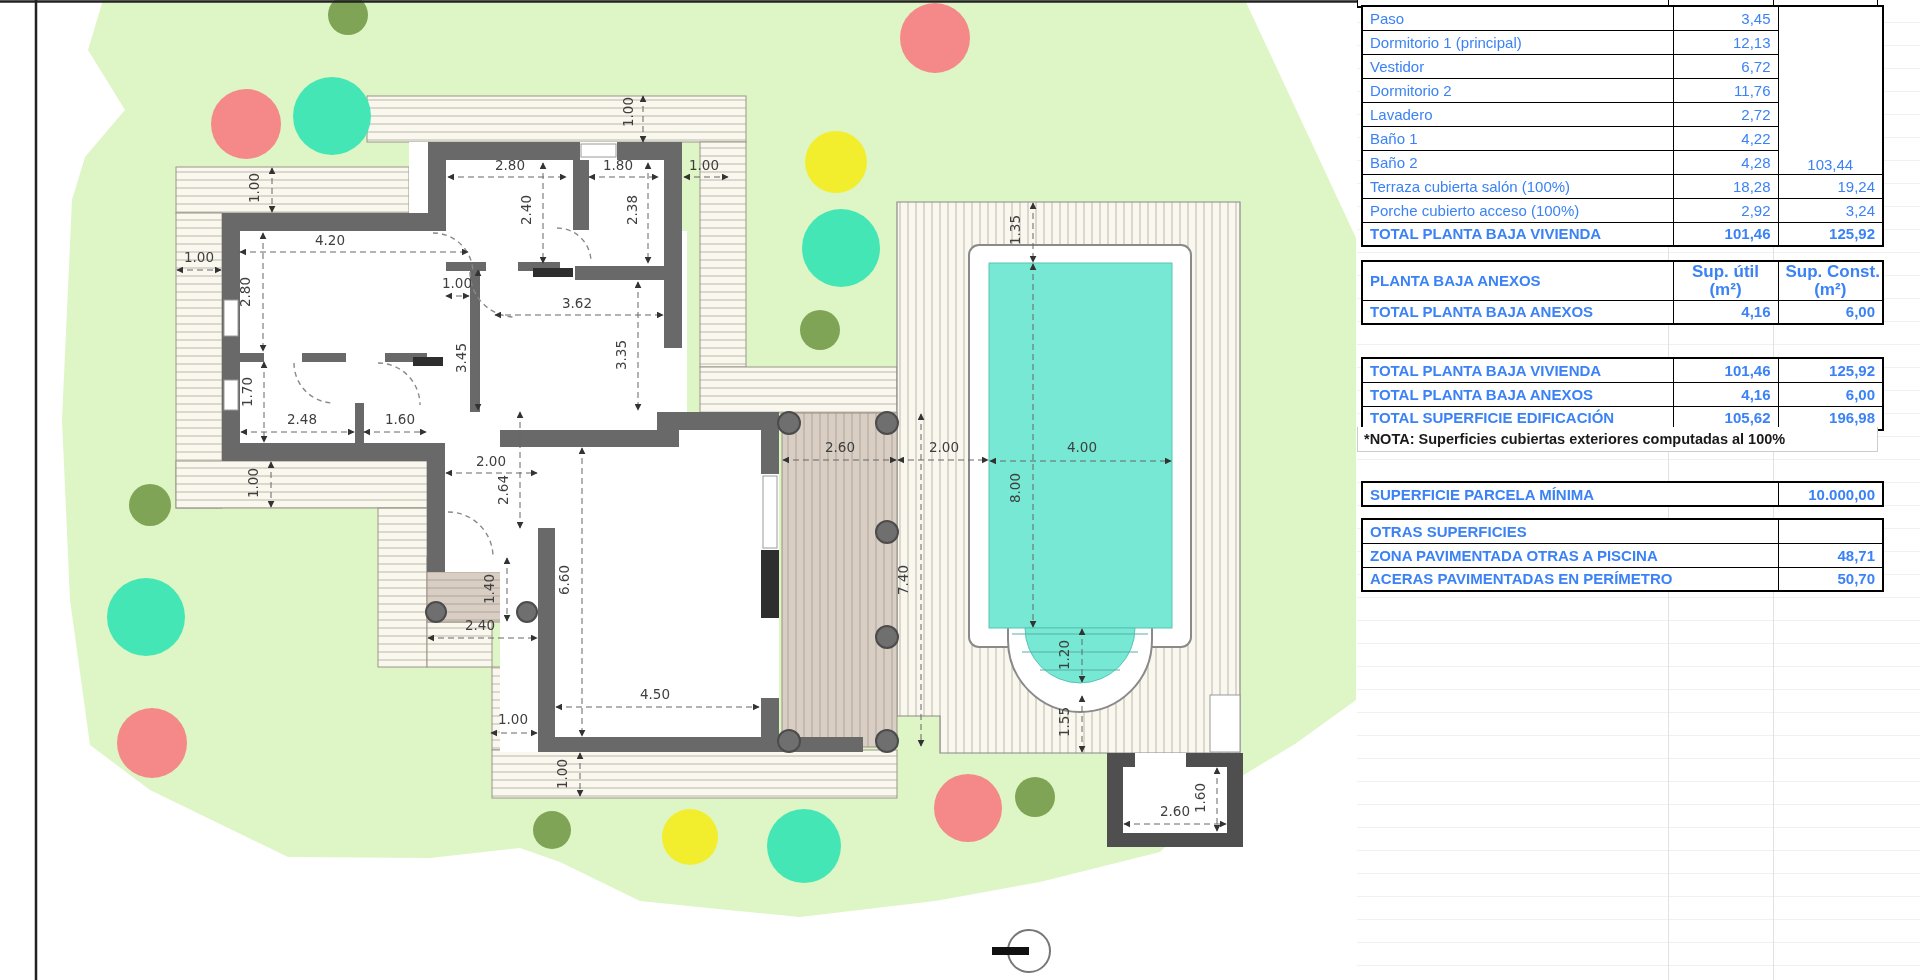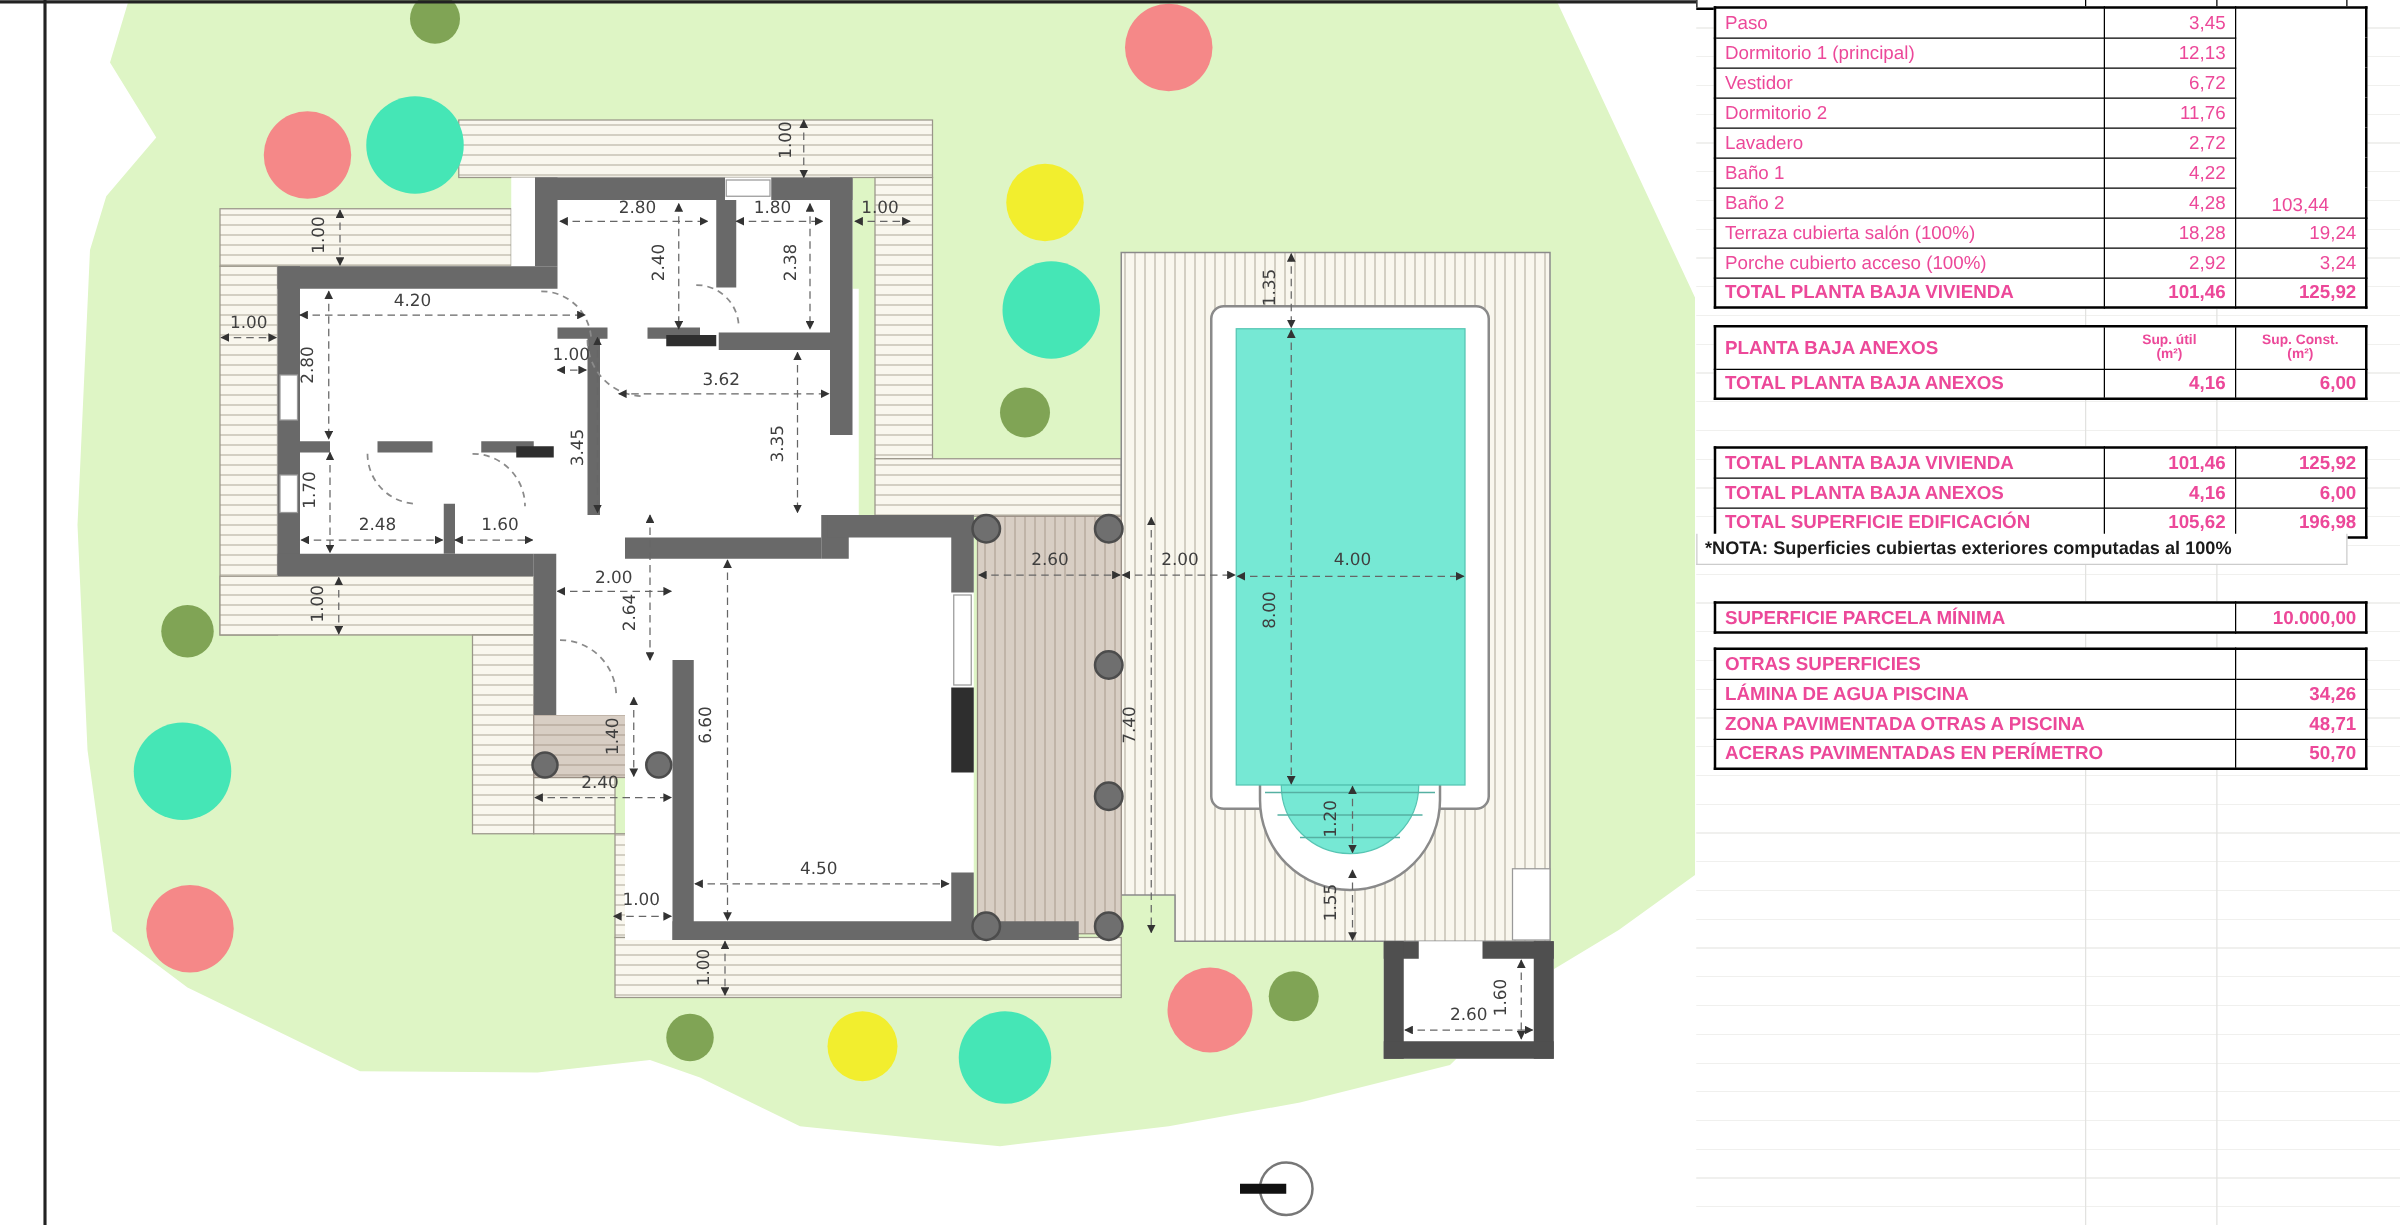--- a/index.html
+++ b/index.html
@@ -4,29 +4,29 @@
 <style>
   html,body{margin:0;padding:0;background:#fff;}
   body{width:1920px;height:980px;position:relative;overflow:hidden;
        font-family:"Liberation Sans",sans-serif;}
   #plan-wrap{position:absolute;left:0;top:0;width:1920px;height:980px;}
   svg text{font-family:"DejaVu Sans",sans-serif;fill:#3f3f3f;}
   
   #panel{position:absolute;top:0;height:980px;background:#fff;
          background-image:repeating-linear-gradient(180deg,#fff 0px,#fff 22px,#f0f0ee 22px,#f0f0ee 23px);}
   .gridline{position:absolute;top:0;bottom:0;width:0;border-left:1px solid #e2e2e0;}
-  table.sec{position:absolute;left:14px;border-collapse:collapse;background:#fff;
-            font-size:15px;color:#ec4899;table-layout:fixed;padding-left:23px;}
+  table.sec{position:absolute;left:4px;border-collapse:collapse;background:#fff;
+            font-size:15px;color:#3b82f6;table-layout:fixed;padding-left:23px;}
   table.sec td{border:1.6px solid #000;padding:1px 7px;height:24px;box-sizing:border-box;
                white-space:nowrap;overflow:hidden;background:#fff;}
   table.sec{border:2.5px solid #000;}
   td.num{text-align:right;}
   td.beige{background:#e9e6d6;font-weight:bold;}
   td.blue{background:#d2e9f2;font-weight:bold;}
-  td.hdr{background:#e9e6d6;font-weight:bold;text-align:center;line-height:1.05;font-size:11px;}
+  td.hdr{background:#e9e6d6;font-weight:bold;text-align:center;line-height:1.05;font-size:17px;}
   td.merged{vertical-align:bottom;
      background:repeating-linear-gradient(180deg,#fff 0 23px,#ececea 23px 24px);text-align:center;}
   #cutrow{position:absolute;left:0;top:0;height:6px;border-bottom:2.5px solid #000;
           background:#fff;}
   #cutrow i{position:absolute;top:0;bottom:0;border-left:1.6px solid #000;}
   #nota{position:absolute;font-size:14.5px;color:#1a1a1a;padding:4px 6px;background:#fff;
         border-left:1px solid #ccc;border-right:1px solid #ccc;border-bottom:1px solid #ccc;font-weight:bold;}
 </style>
 </head>
 <body>
@@ -395,24 +395,20 @@
       <colgroup>
         <col style="width: 416px;">
         <col style="width: 105px;">
       </colgroup>
       <tbody>
         <tr>
           <td class="beige">OTRAS SUPERFICIES</td>
           <td class="beige"></td>
         </tr>
         <tr>
-          <td class="beige">LÁMINA DE AGUA PISCINA</td>
-          <td class="num beige">34,26</td>
-        </tr>
-        <tr>
           <td class="beige">ZONA PAVIMENTADA OTRAS A PISCINA</td>
           <td class="num beige">48,71</td>
         </tr>
         <tr>
           <td class="beige">ACERAS PAVIMENTADAS EN PERÍMETRO</td>
           <td class="num beige">50,70</td>
         </tr>
       </tbody>
     </table>
 </div>

